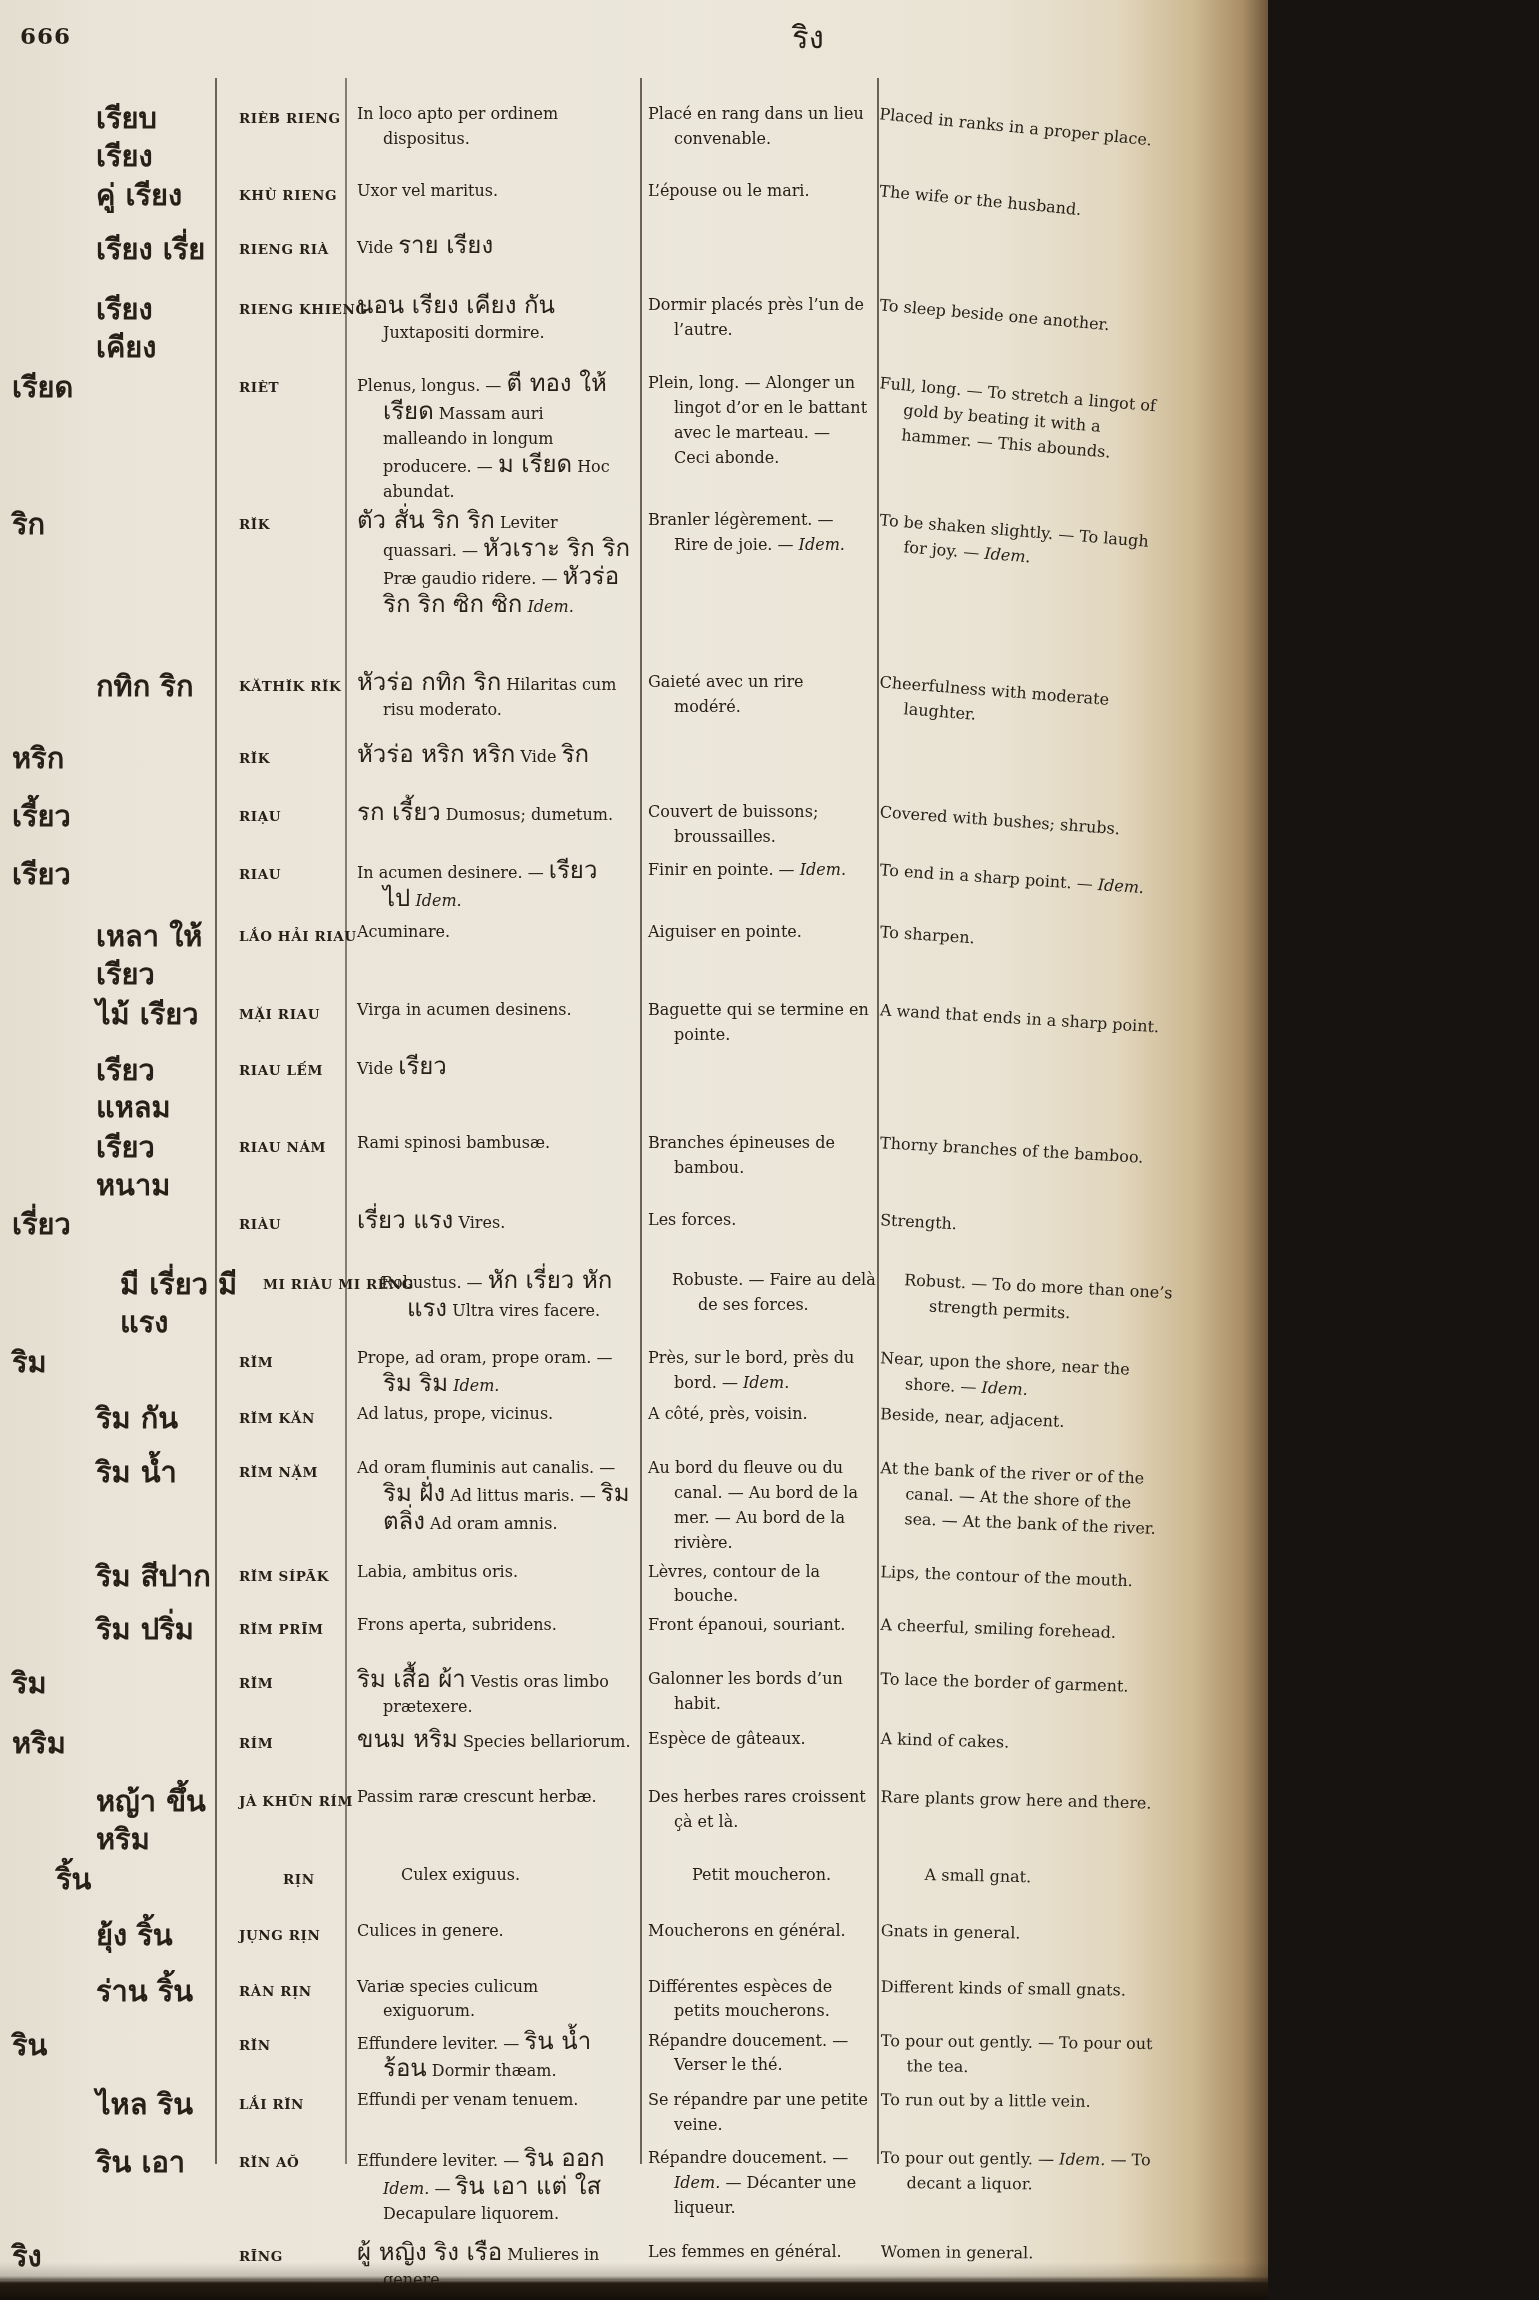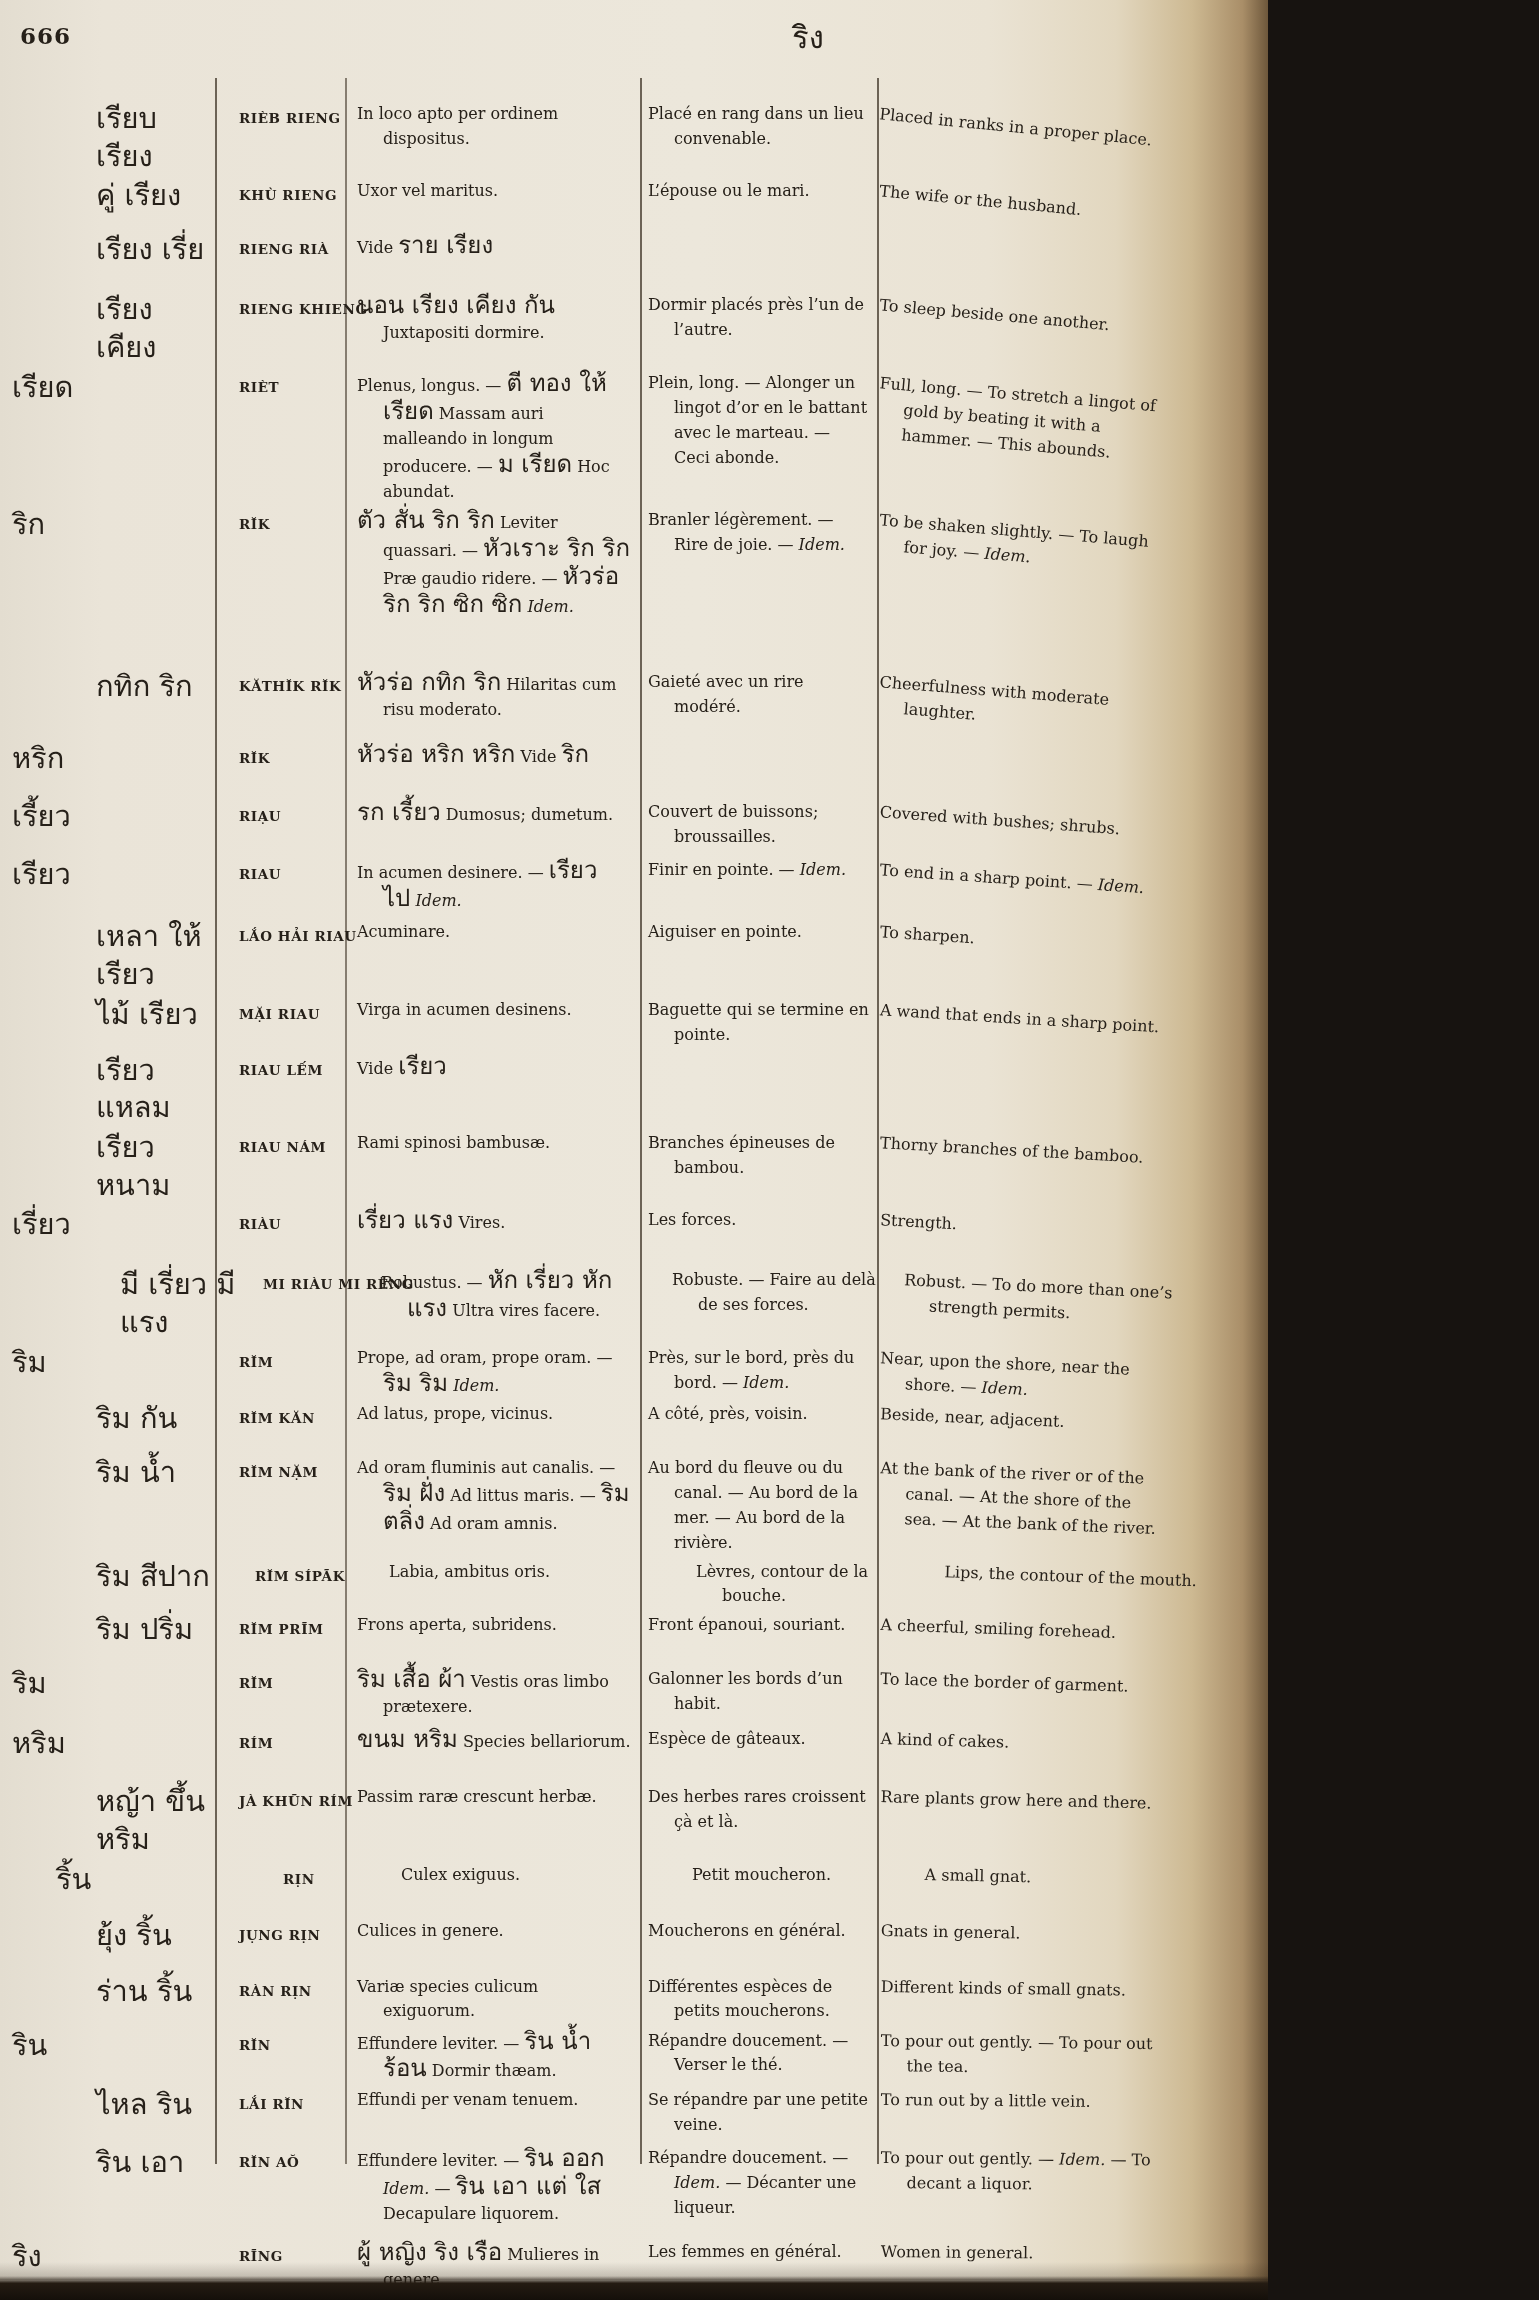--- a/index.html
+++ b/index.html
@@ -21,21 +21,21 @@
   .handwritten{position:absolute;left:1438px;top:56px;font-size:27px;letter-spacing:5px;
     color:#413729;transform:rotate(-38deg);transform-origin:0 0;
     font-family:"DejaVu Sans","Liberation Sans",sans-serif;opacity:.85;}
   .rule{position:absolute;top:78px;height:2086px;width:2px;background:rgba(66,55,42,.75);}
   .rule.r1{left:215px;} .rule.r2{left:345px;background:rgba(66,55,42,.6);}
   .rule.r3{left:640px;} .rule.r4{left:877px;}
   .dict-table{position:absolute;left:0;top:98px;width:1460px;}
   .t-row{display:grid;grid-template-columns:215px 130px 295px 237px 300px;align-items:start;}
   .cell{min-width:0;}
   .thai-cell{font-family:"DejaVu Sans","Liberation Sans",sans-serif;font-size:29px;
-    line-height:1.3;padding-left:12px;padding-top:2px;}
+    line-height:1.3;padding-left:12px;padding-top:2px;font-weight:bold;}
   .thai-cell.sub{padding-left:96px;}
   .rom-cell{font-size:13.5px;font-weight:700;letter-spacing:.6px;padding-left:24px;padding-top:12px;
     white-space:nowrap;}
   .def-cell{font-size:16px;line-height:1.55;padding-left:38px;text-indent:-26px;padding-right:8px;padding-top:4px;}
   .french-cell{padding-left:34px;}
   .english-cell{padding-left:30px;transform-origin:0 0;}
   .seg-t{font-family:"DejaVu Sans","Liberation Sans",sans-serif;font-size:24px;line-height:1;}
   .seg-i{font-style:italic;}
 </style>
 </head>
@@ -178,21 +178,21 @@
         <div class="cell def-cell french-cell"><span class="seg-r">A côté, près, voisin.</span></div>
         <div class="cell def-cell english-cell" style="transform: rotate(2.44deg);"><span class="seg-r">Beside, near, adjacent.</span></div>
       </div>
       <div class="t-row" style="min-height: 88px;">
         <div class="cell thai-cell sub">ริม น้ำ</div>
         <div class="cell rom-cell">RĬM NẶM</div>
         <div class="cell def-cell latin-cell"><span class="seg-r">Ad oram fluminis aut canalis. — </span><span class="seg-t">ริม ฝั่ง</span><span class="seg-r"> Ad littus maris. — </span><span class="seg-t">ริม ตลิ่ง</span><span class="seg-r"> Ad oram amnis.</span></div>
         <div class="cell def-cell french-cell"><span class="seg-r">Au bord du fleuve ou du canal. — Au bord de la mer. — Au bord de la rivière.</span></div>
         <div class="cell def-cell english-cell" style="transform: rotate(2.26deg);"><span class="seg-r">At the bank of the river or of the canal. — At the shore of the sea. — At the bank of the river.</span></div>
       </div>
-      <div class="t-row" style="min-height: 52px; gap: 16px;">
+      <div class="t-row" style="min-height: 52px;">
         <div class="cell thai-cell sub">ริม สีปาก</div>
         <div class="cell rom-cell">RĬM SÍPÃK</div>
         <div class="cell def-cell latin-cell"><span class="seg-r">Labia, ambitus oris.</span></div>
         <div class="cell def-cell french-cell"><span class="seg-r">Lèvres, contour de la bouche.</span></div>
         <div class="cell def-cell english-cell" style="transform: rotate(2.08deg);"><span class="seg-r">Lips, the contour of the mouth.</span></div>
       </div>
       <div class="t-row" style="min-height: 54px;">
         <div class="cell thai-cell sub">ริม ปริ่ม</div>
         <div class="cell rom-cell">RĬM PRĨM</div>
         <div class="cell def-cell latin-cell"><span class="seg-r">Frons aperta, subridens.</span></div>

